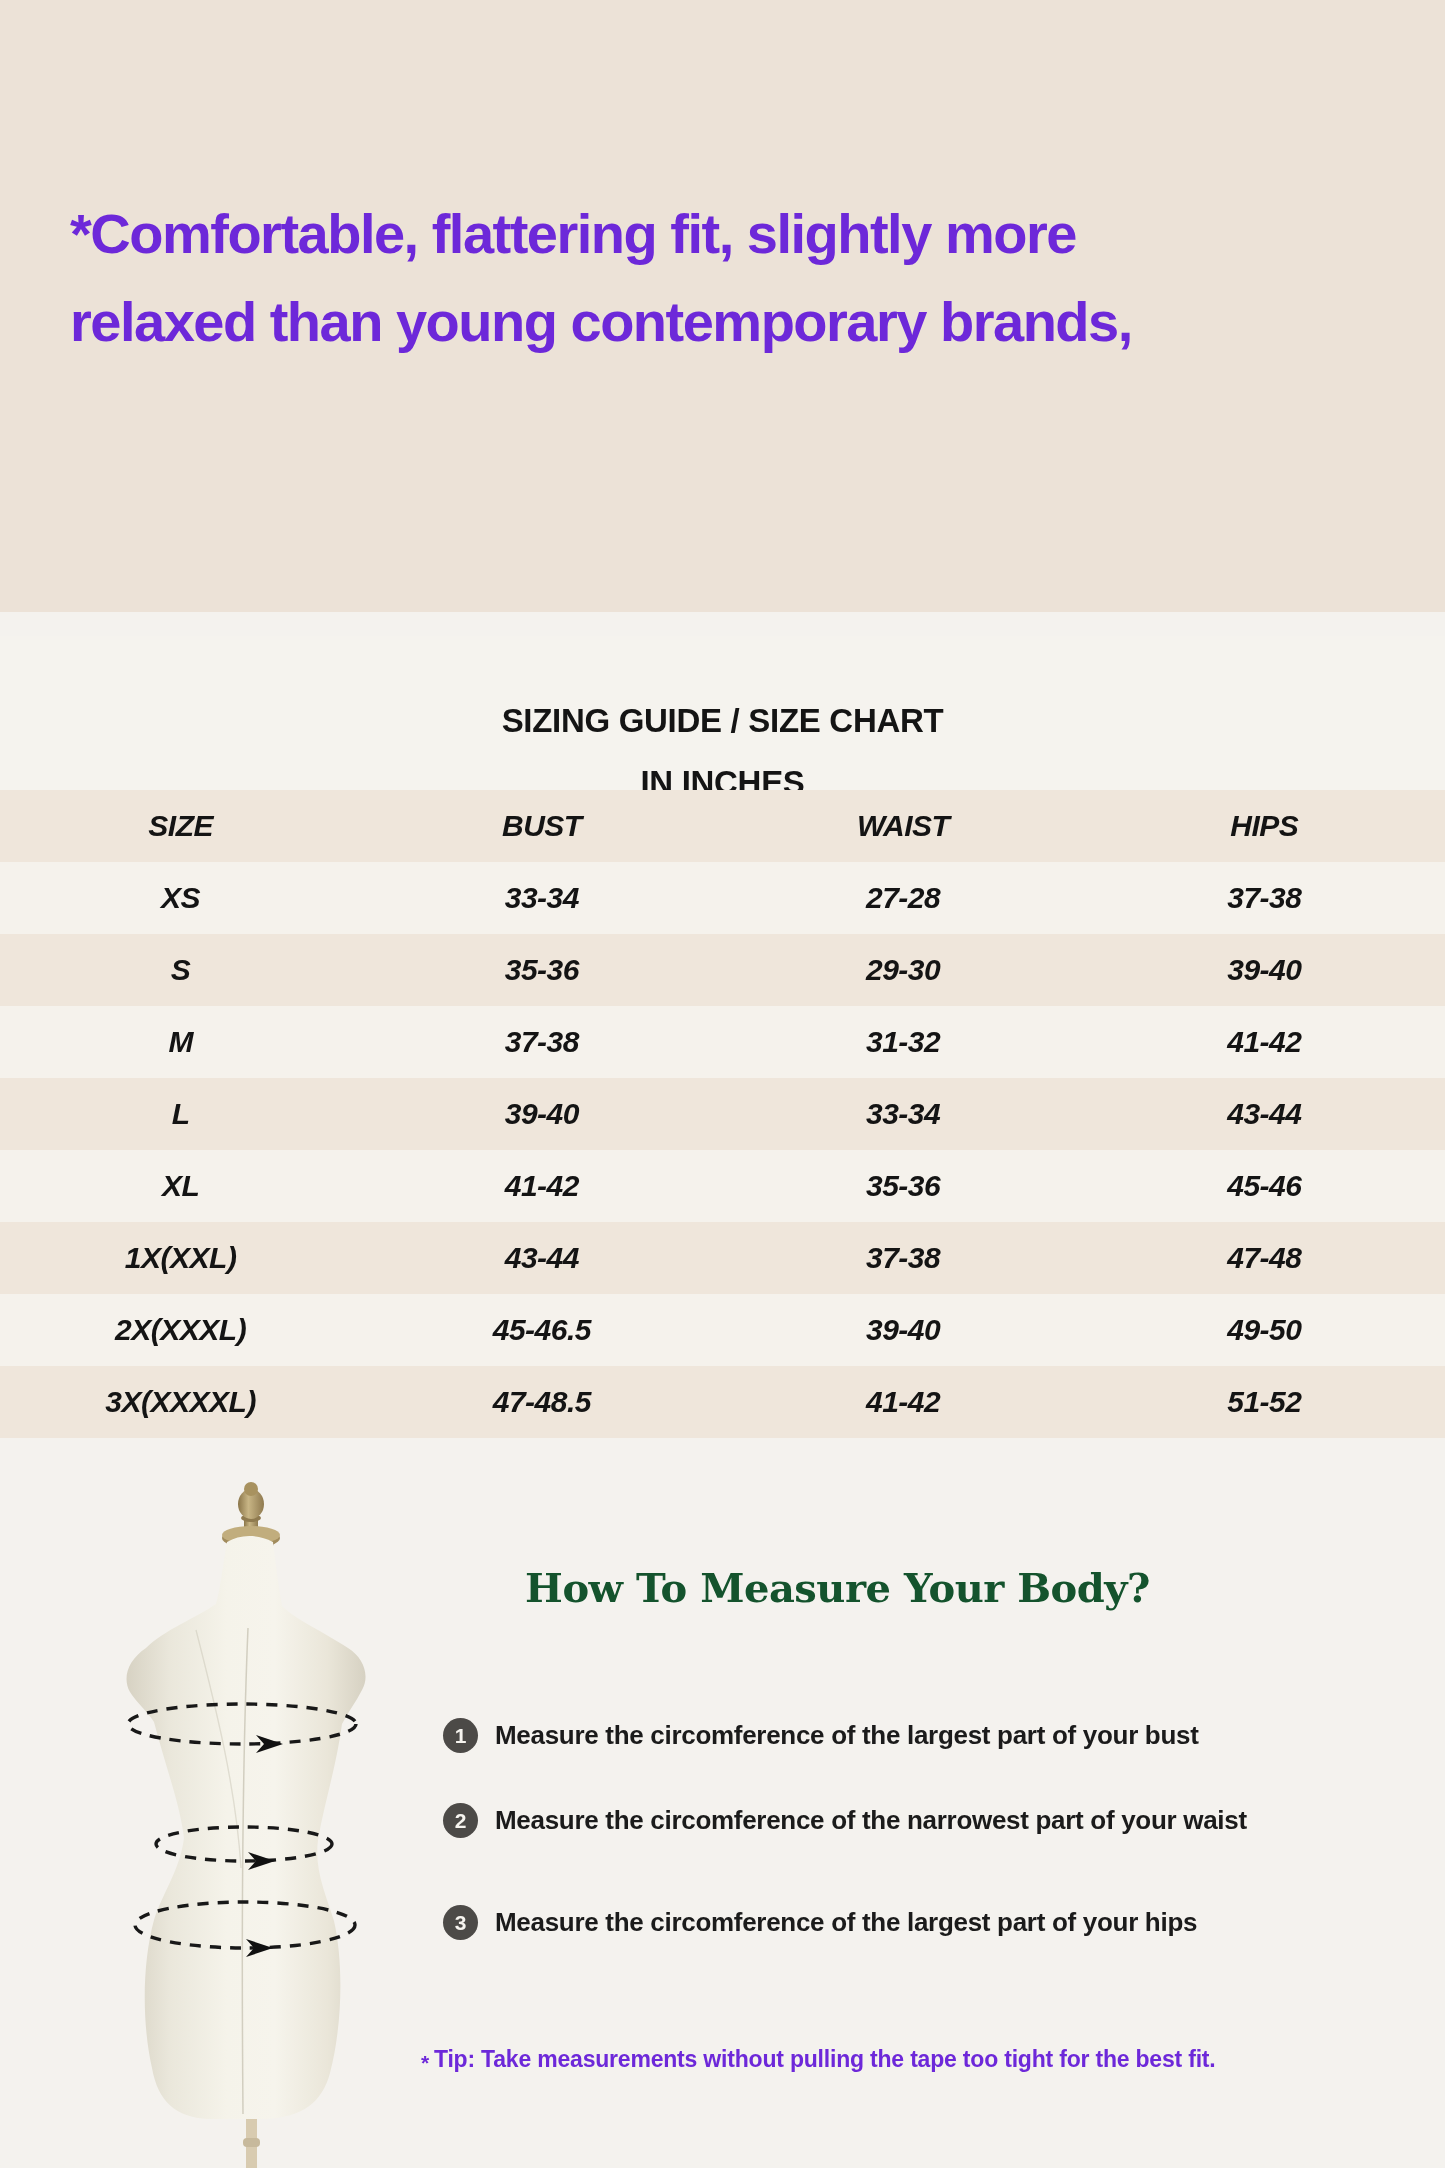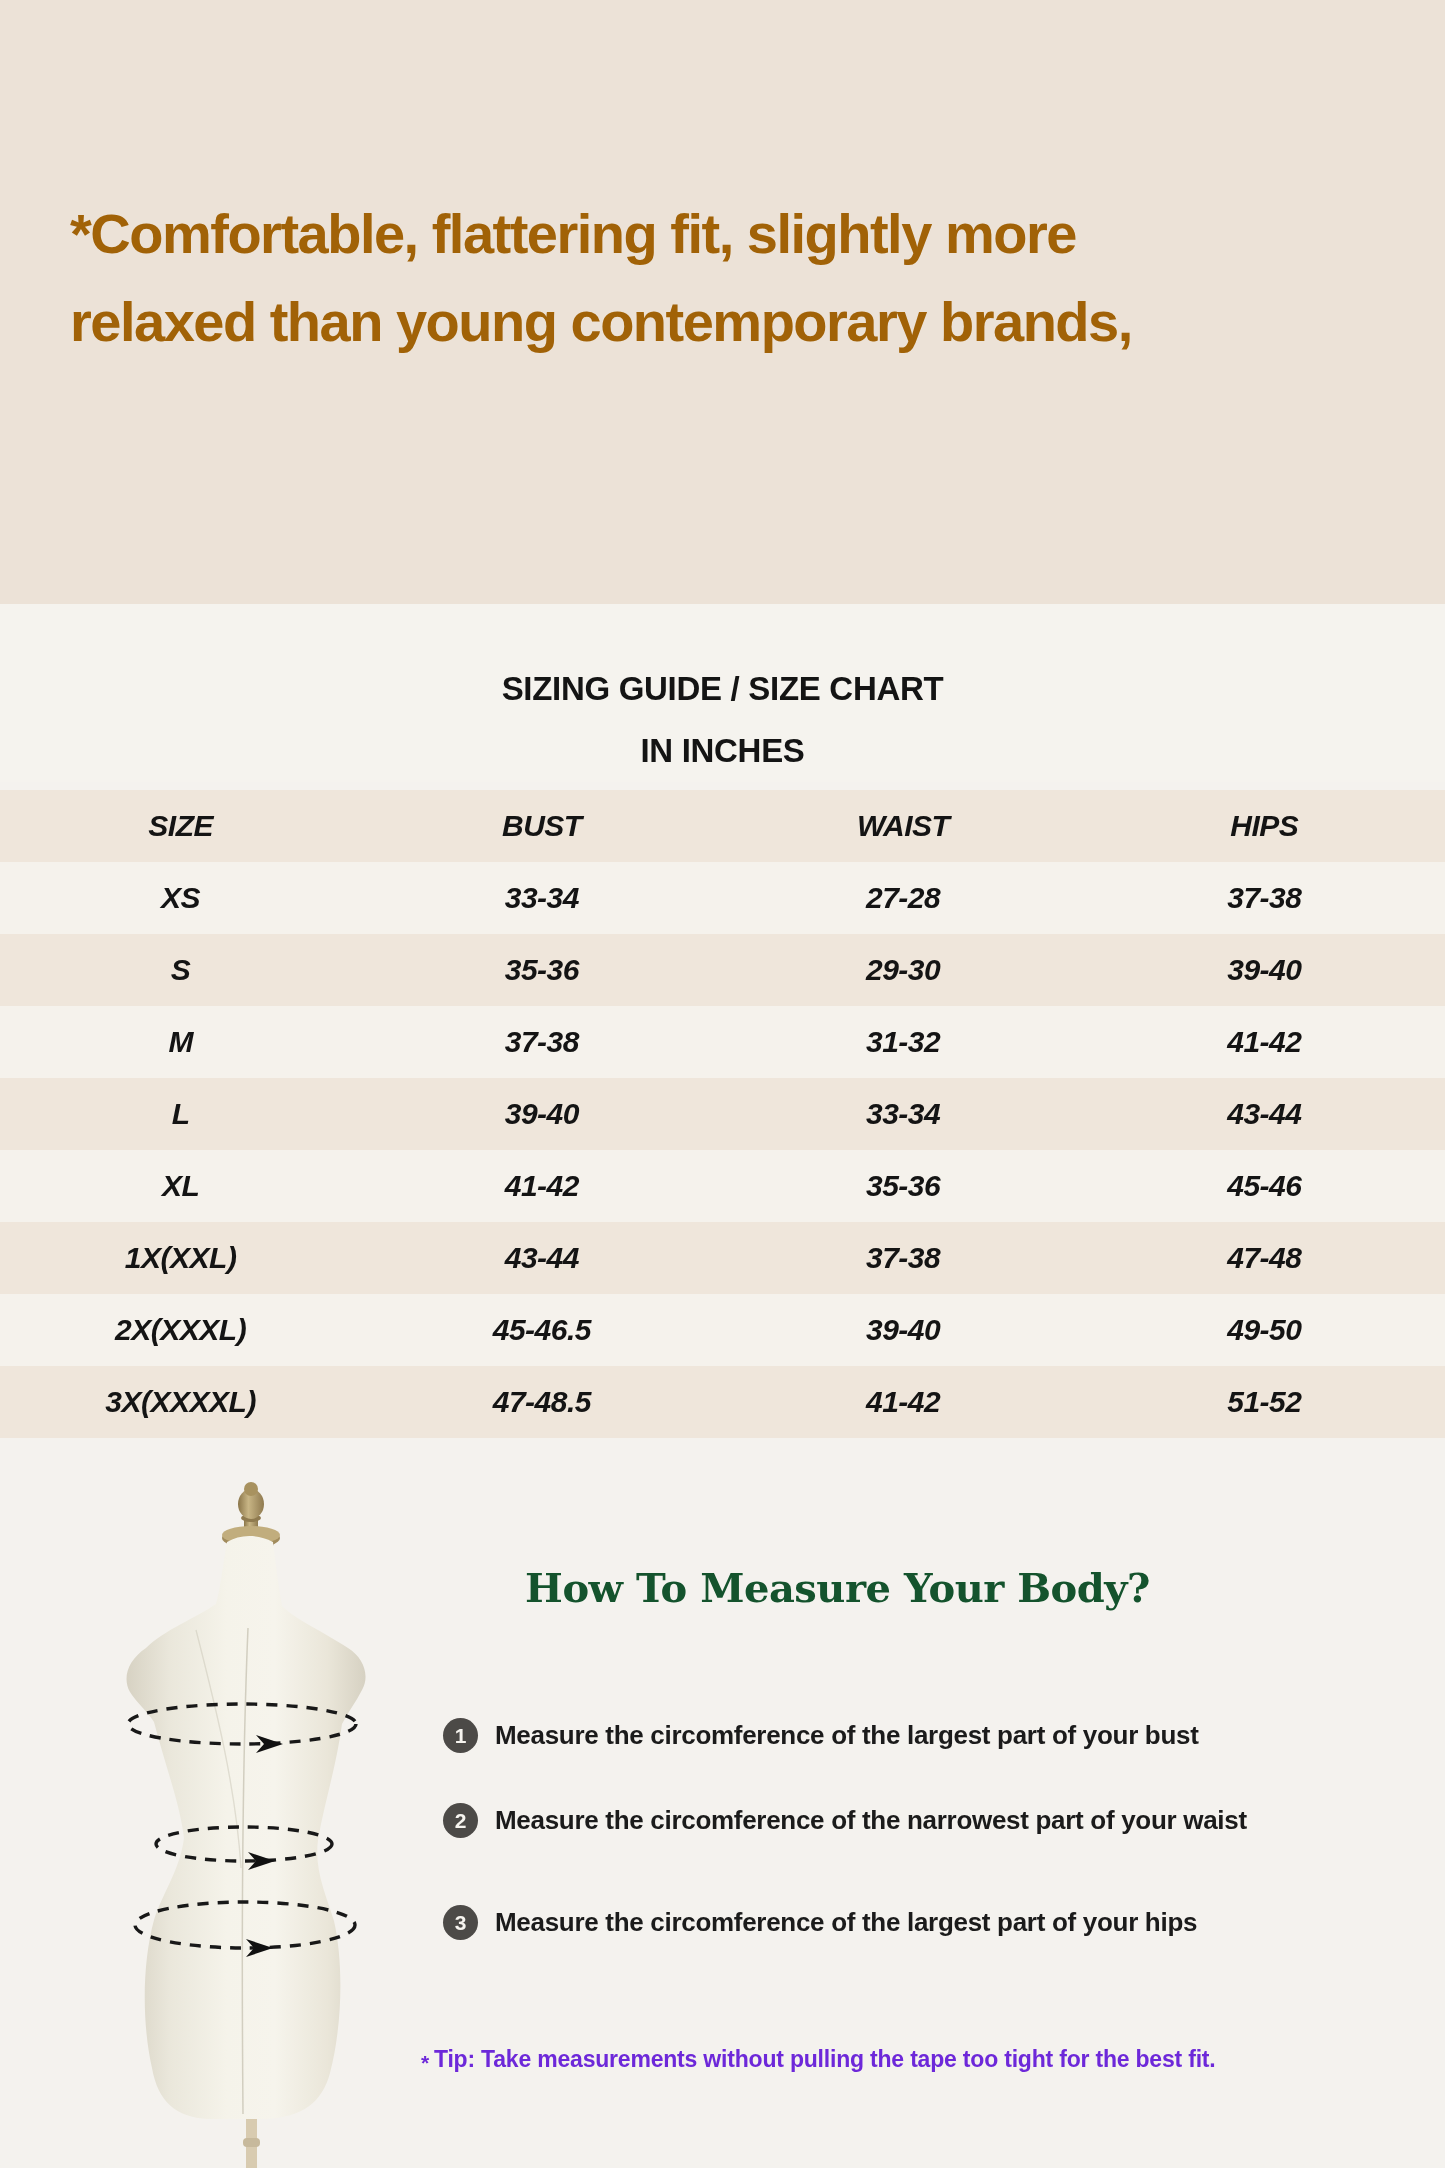--- a/index.html
+++ b/index.html
@@ -11,26 +11,26 @@
   }
 
   
   .top-section {
     position:absolute; left:0; top:0; width:1445px; height:612px;
     background:#ece2d7;
   }
   .fit-note { position:absolute; left:70px; top:190px; }
   .fit-note .line {
     font-size:56px; font-weight:bold; letter-spacing:-1.5px;
-    line-height:88px; color:#a16207; white-space:nowrap;
+    line-height:88px; color:#6d28d9; white-space:nowrap;
   }
 
   
   .chart-title-band {
-    position:absolute; left:0; top:604px; width:1445px; height:178px;
+    position:absolute; left:0; top:636px; width:1445px; height:178px;
     background:#f5f3ee; text-align:center; padding-top:54px;
   }
   .chart-title-band .t-line {
     font-size:33px; font-weight:bold; letter-spacing:-0.3px;
     line-height:62px; color:#141414;
   }
 
   
   .size-table { position:absolute; left:0; top:790px; width:1445px; }
   .trow { display:flex; height:72px; align-items:center; }

